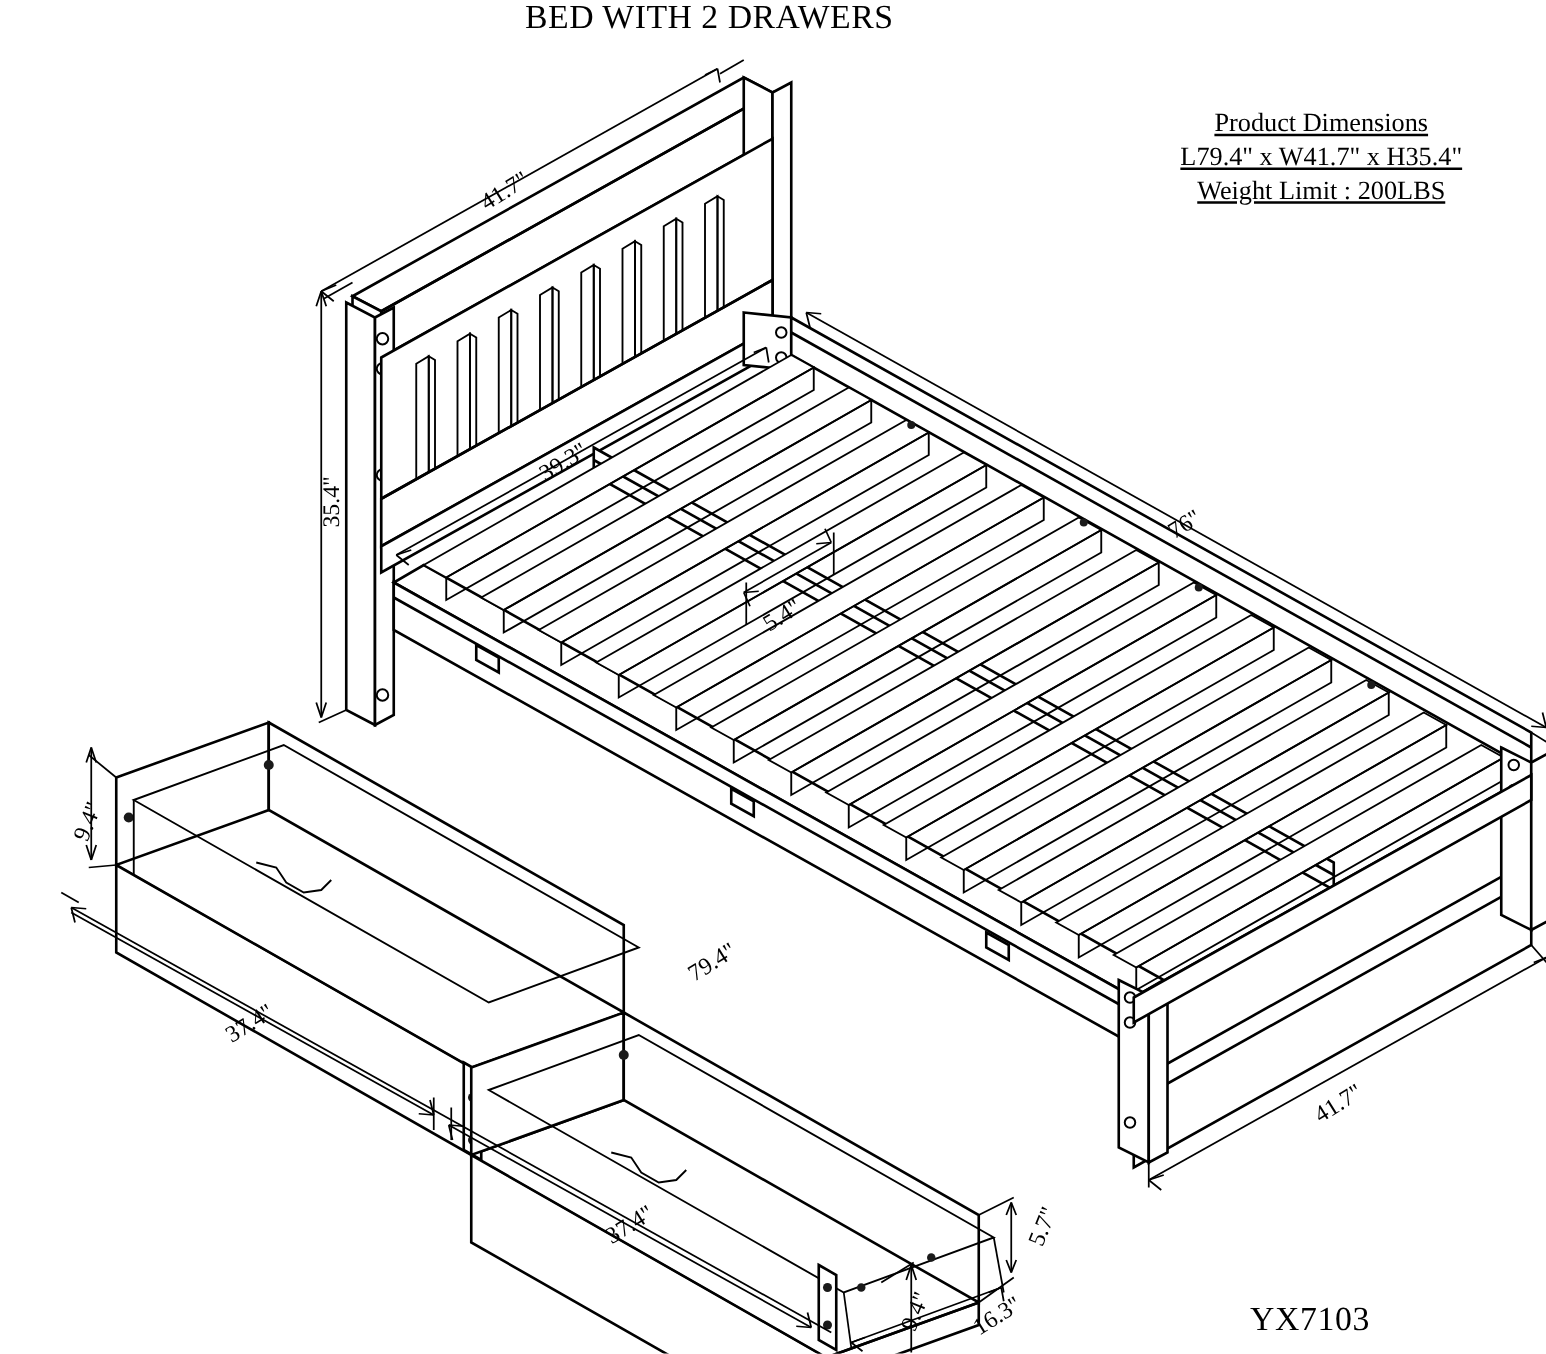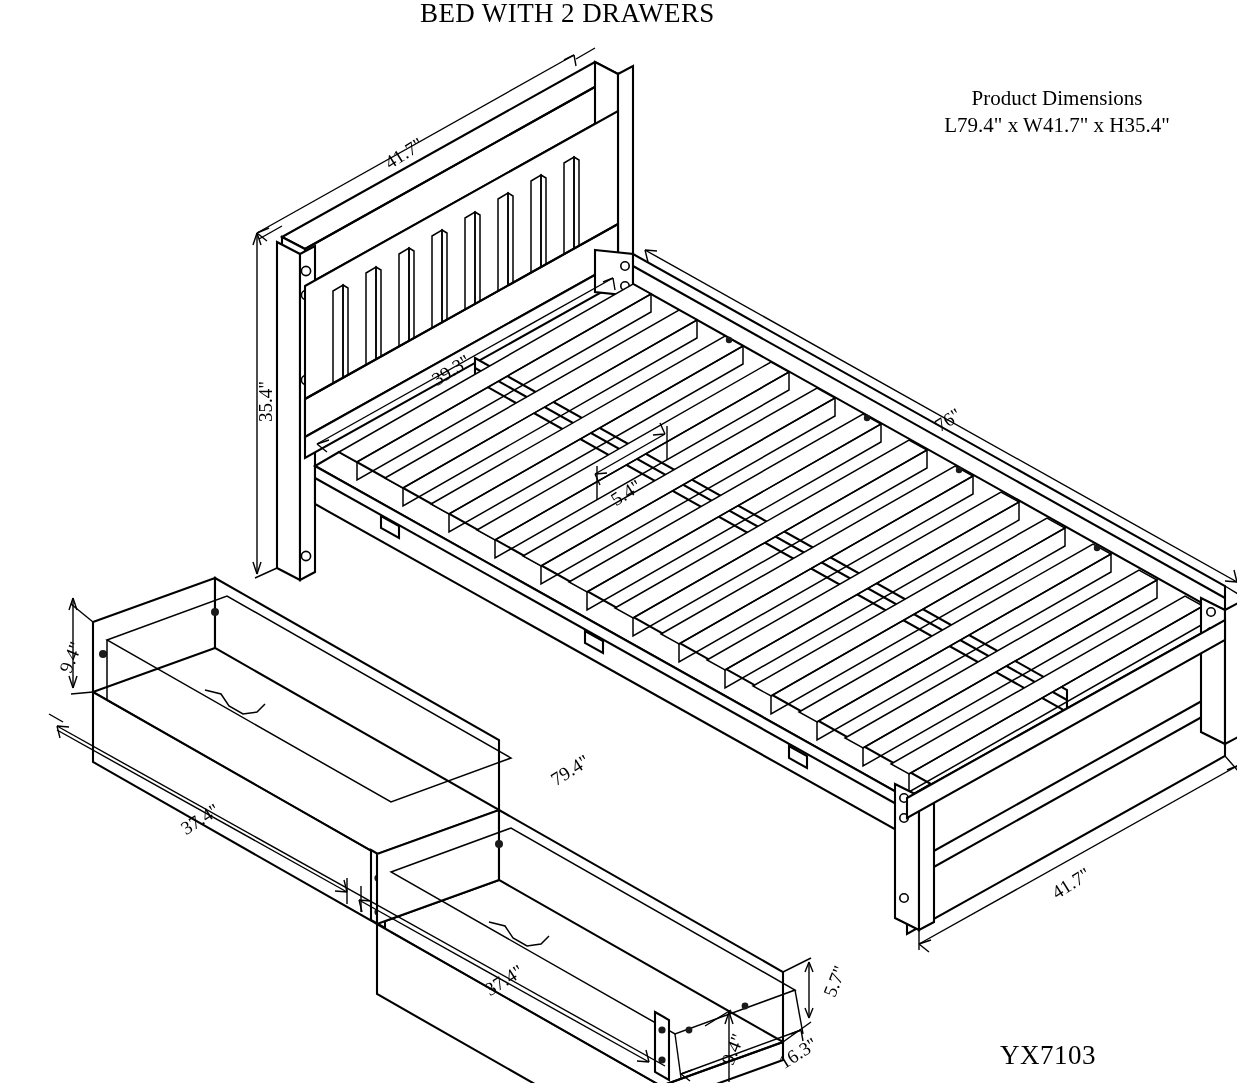--- a/index.html
+++ b/index.html
@@ -95,23 +95,24 @@
     background: transparent;
   }
 </style>
 </head>
 <body>
 
 <div id="diagram-root">
 
   <div class="txt-title" style="left:391px; top:-2px;">BED WITH 2 DRAWERS</div>
 
-  <div class="txt-spec" style="left:886px; top:85px; width:284px;">
+  <div class="txt-spec" style="left:886px; top:85px; width:284px;text-decoration:underline;">
     <div>Product Dimensions</div>
     <div>L79.4" x W41.7" x H35.4"</div>
+    <div>Weight Limit : 200LBS</div>
   </div>
 
   <div class="txt-model" style="left:971px; top:1040px;">YX7103</div>
 
   <svg class="board" viewBox="0 0 1237 1083">
 
     <g>
 
       <path class="face" d="M253,237 L566,62 L589,74 L276,249 Z"></path>
 

